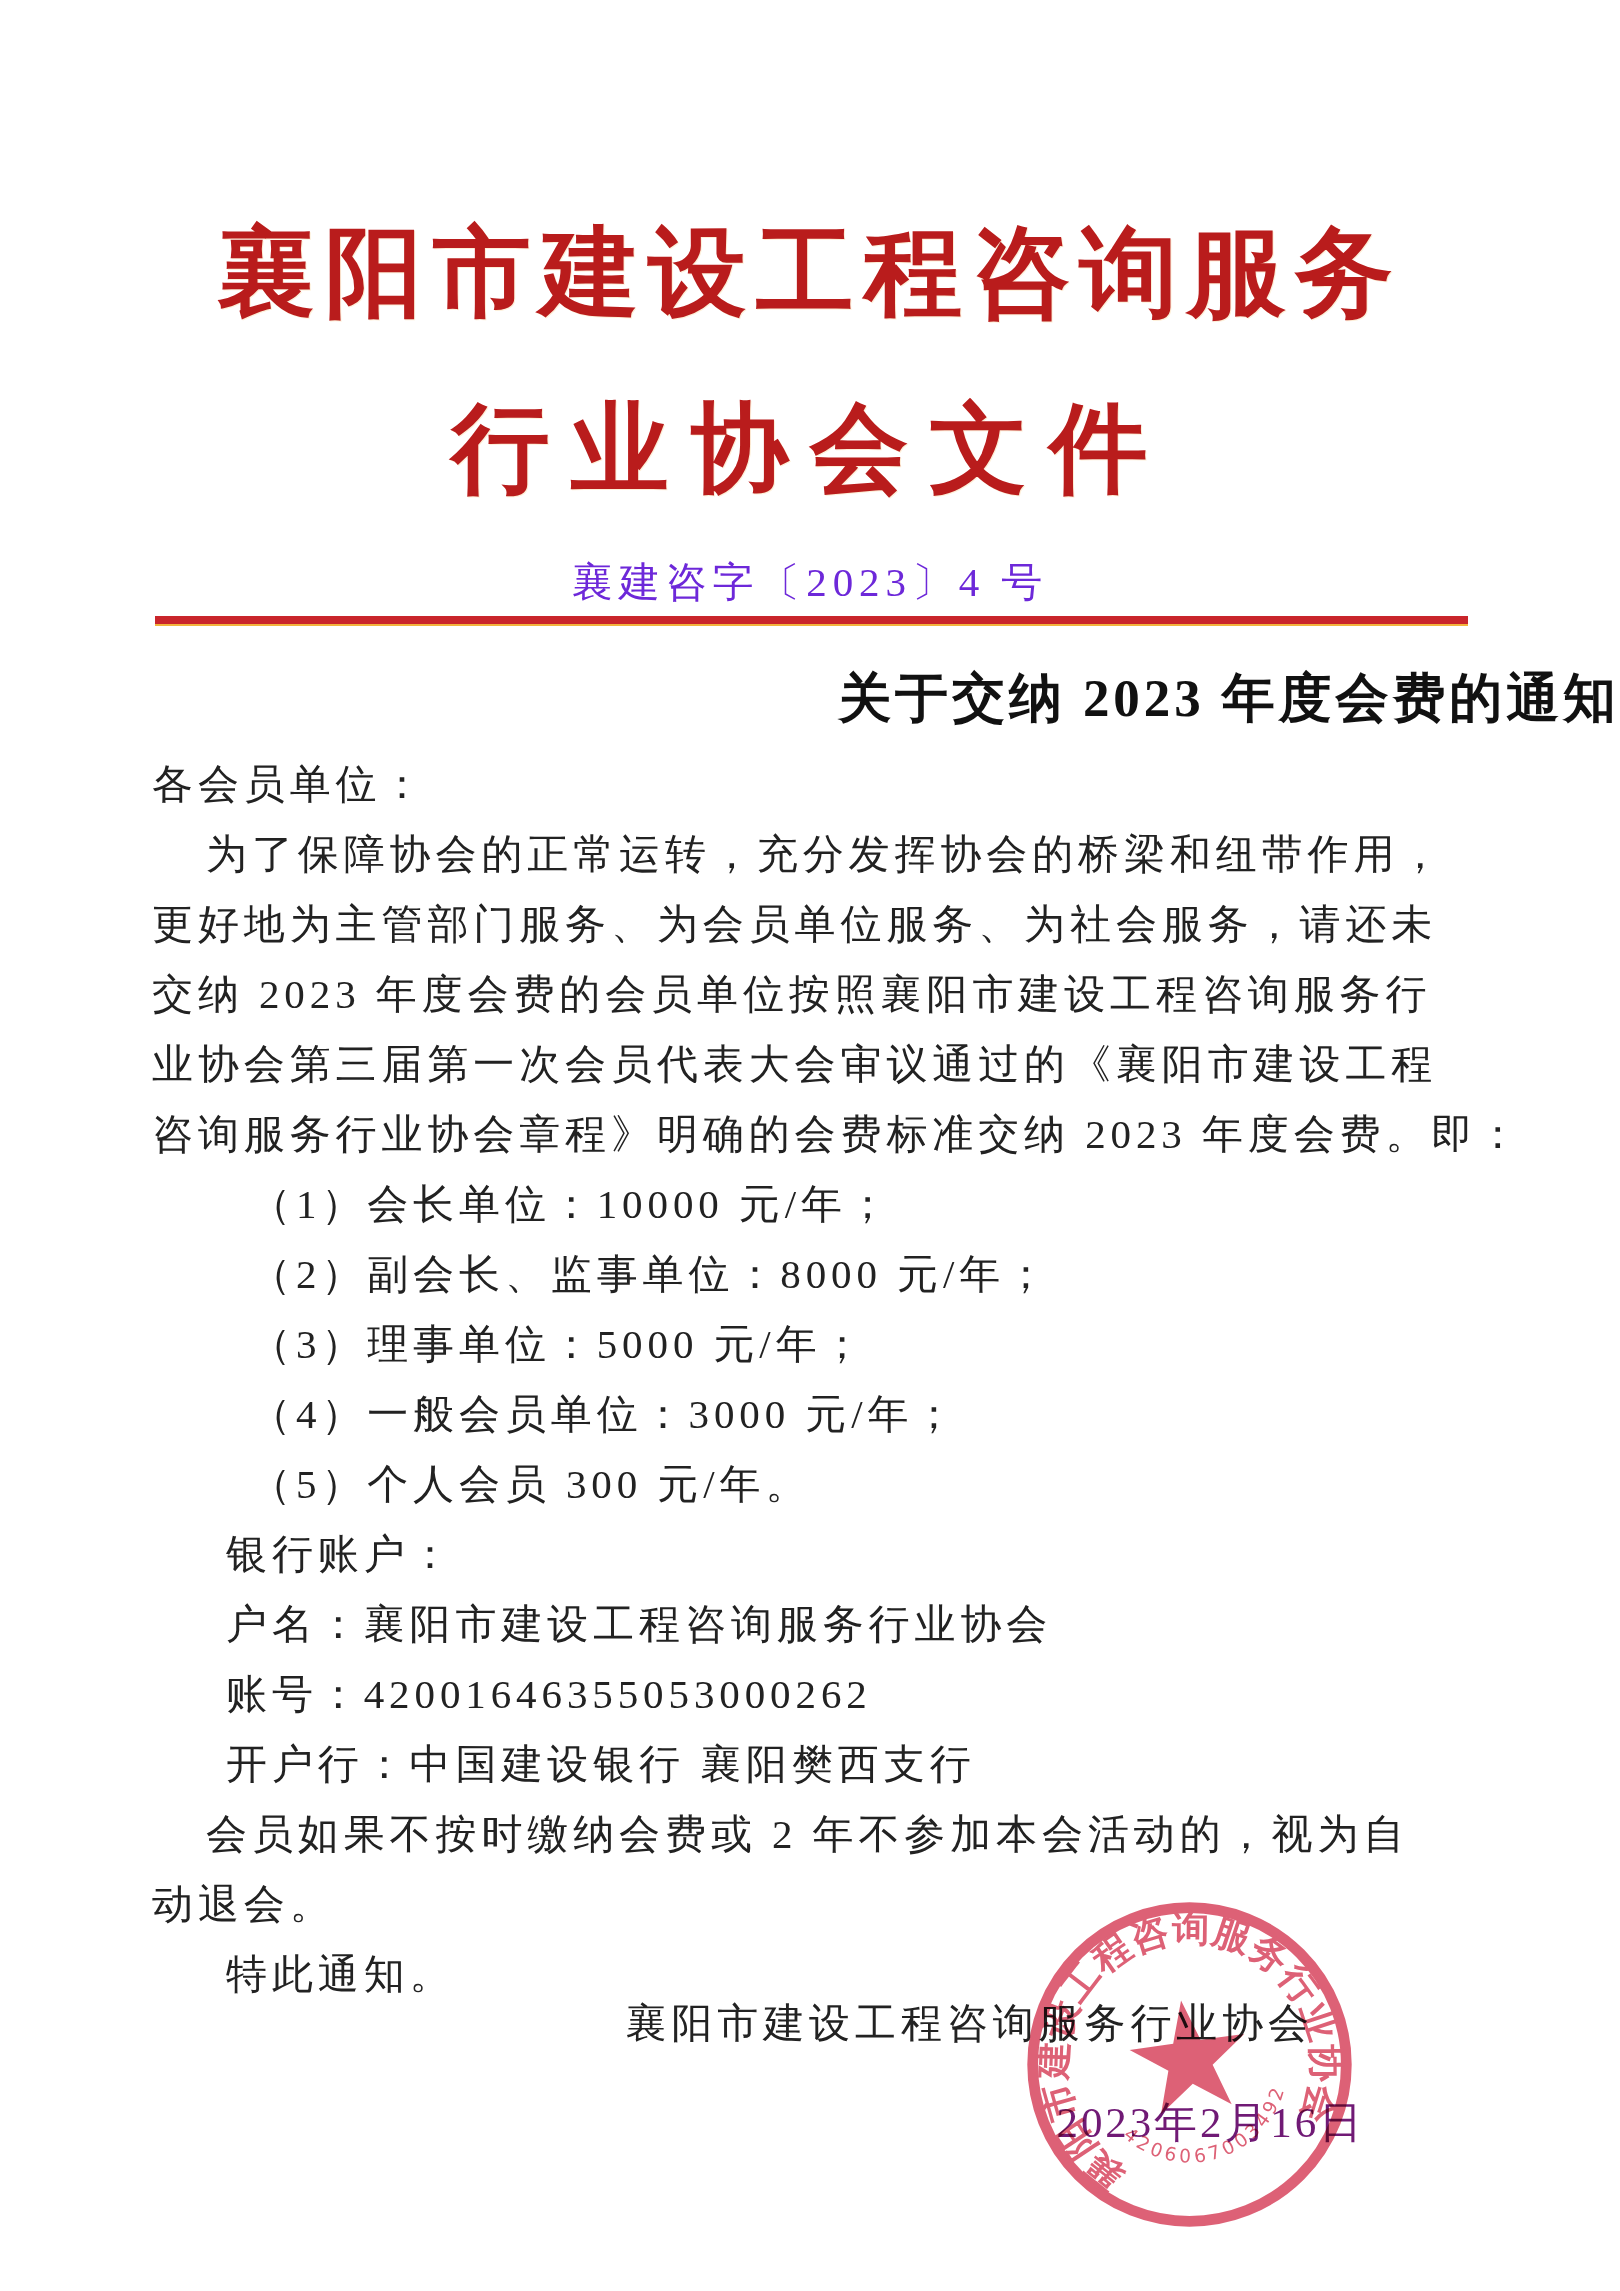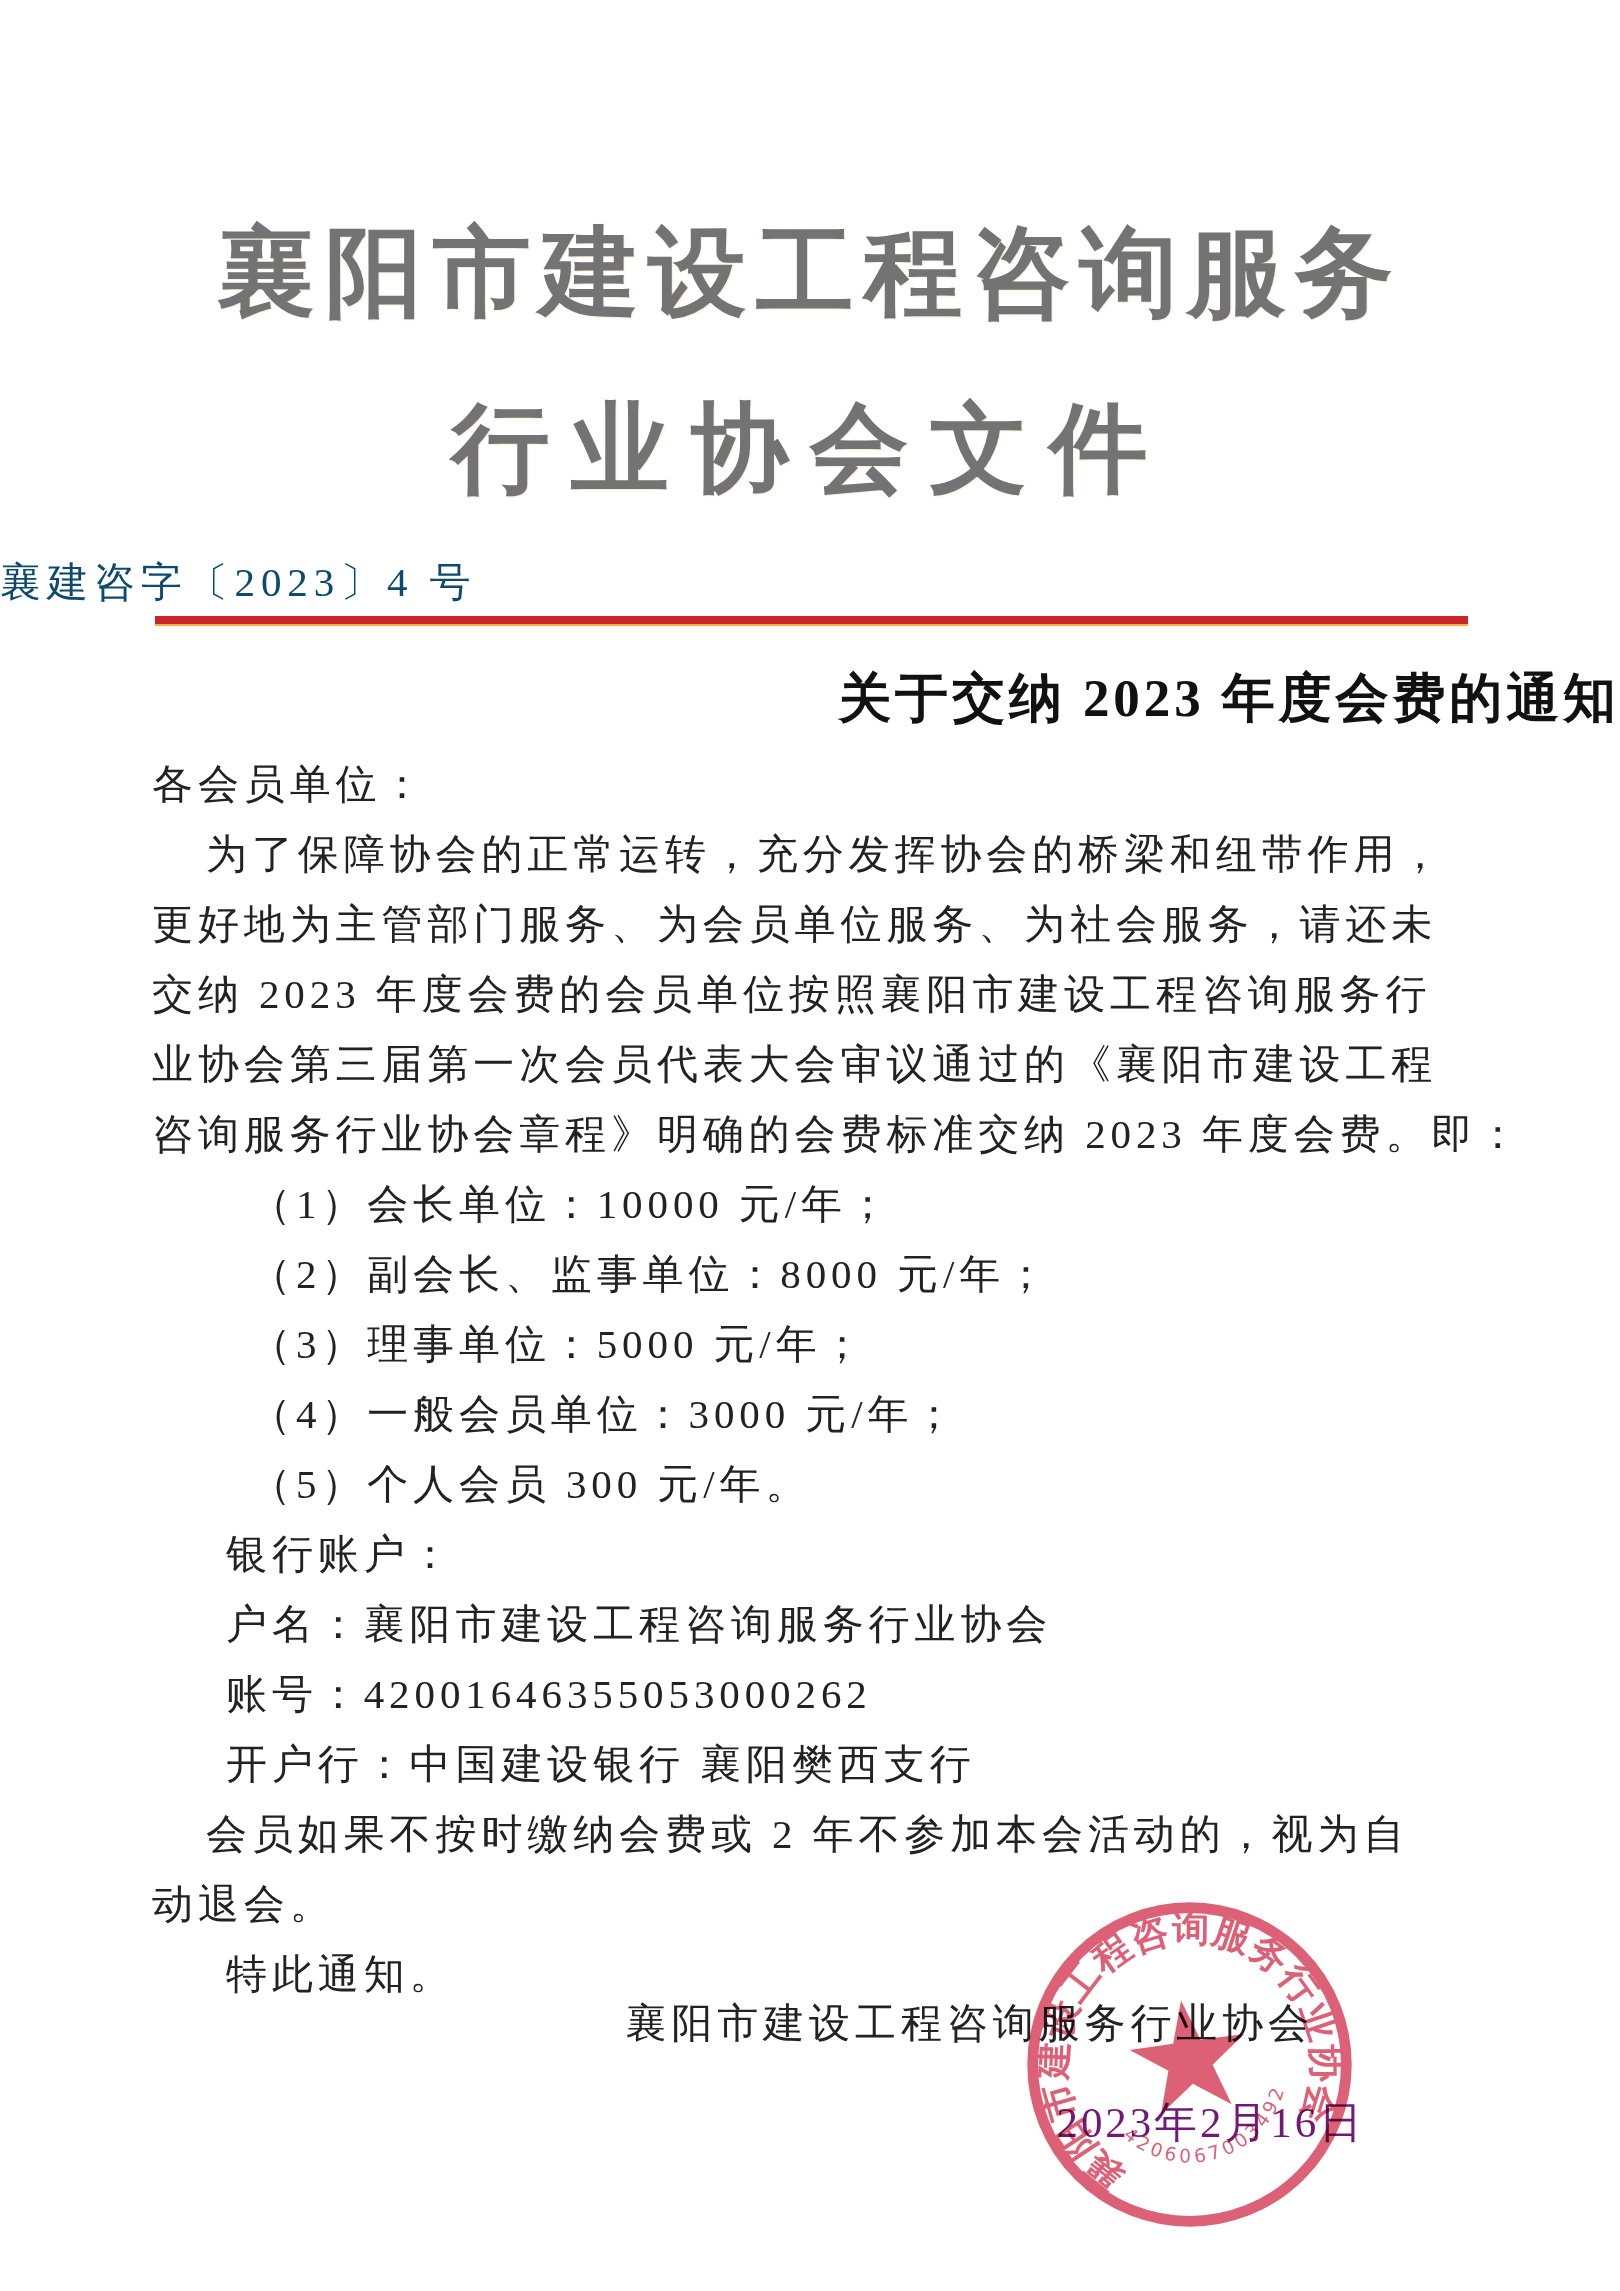--- a/index.html
+++ b/index.html
@@ -9,35 +9,35 @@
     background:#ffffff;
     margin:0 auto;
     overflow:hidden;
     font-family:"Liberation Serif","DejaVu Serif",serif;
     color:#1c1c1c;
   }
   
   .red-title{
     position:absolute;left:0;width:100%;
     text-align:center;
-    color:#737373;
+    color:#b91c1c;
     font-weight:bold;
     font-size:98px;
     letter-spacing:9.8px;
     text-shadow:1px 1px 0 #f7b03a33;
     white-space:nowrap;
   }
   .red-title.line1{top:208px;}
   .red-title.line2{top:384px;letter-spacing:21.6px;}
   .doc-number{
     position:absolute;left:0;width:100%;top:555px;
-    text-align:left;
+    text-align:center;
     font-size:41px;
     letter-spacing:5.9px;
-    color:#0c4a6e;
+    color:#6d28d9;
     white-space:nowrap;
   }
   .red-rule{
     position:absolute;left:155px;top:616px;
     width:1313px;height:7.8px;
     background:#c9252b;
     border-bottom:2.9px solid #f2b43c;
   }
   
   .notice-title{

